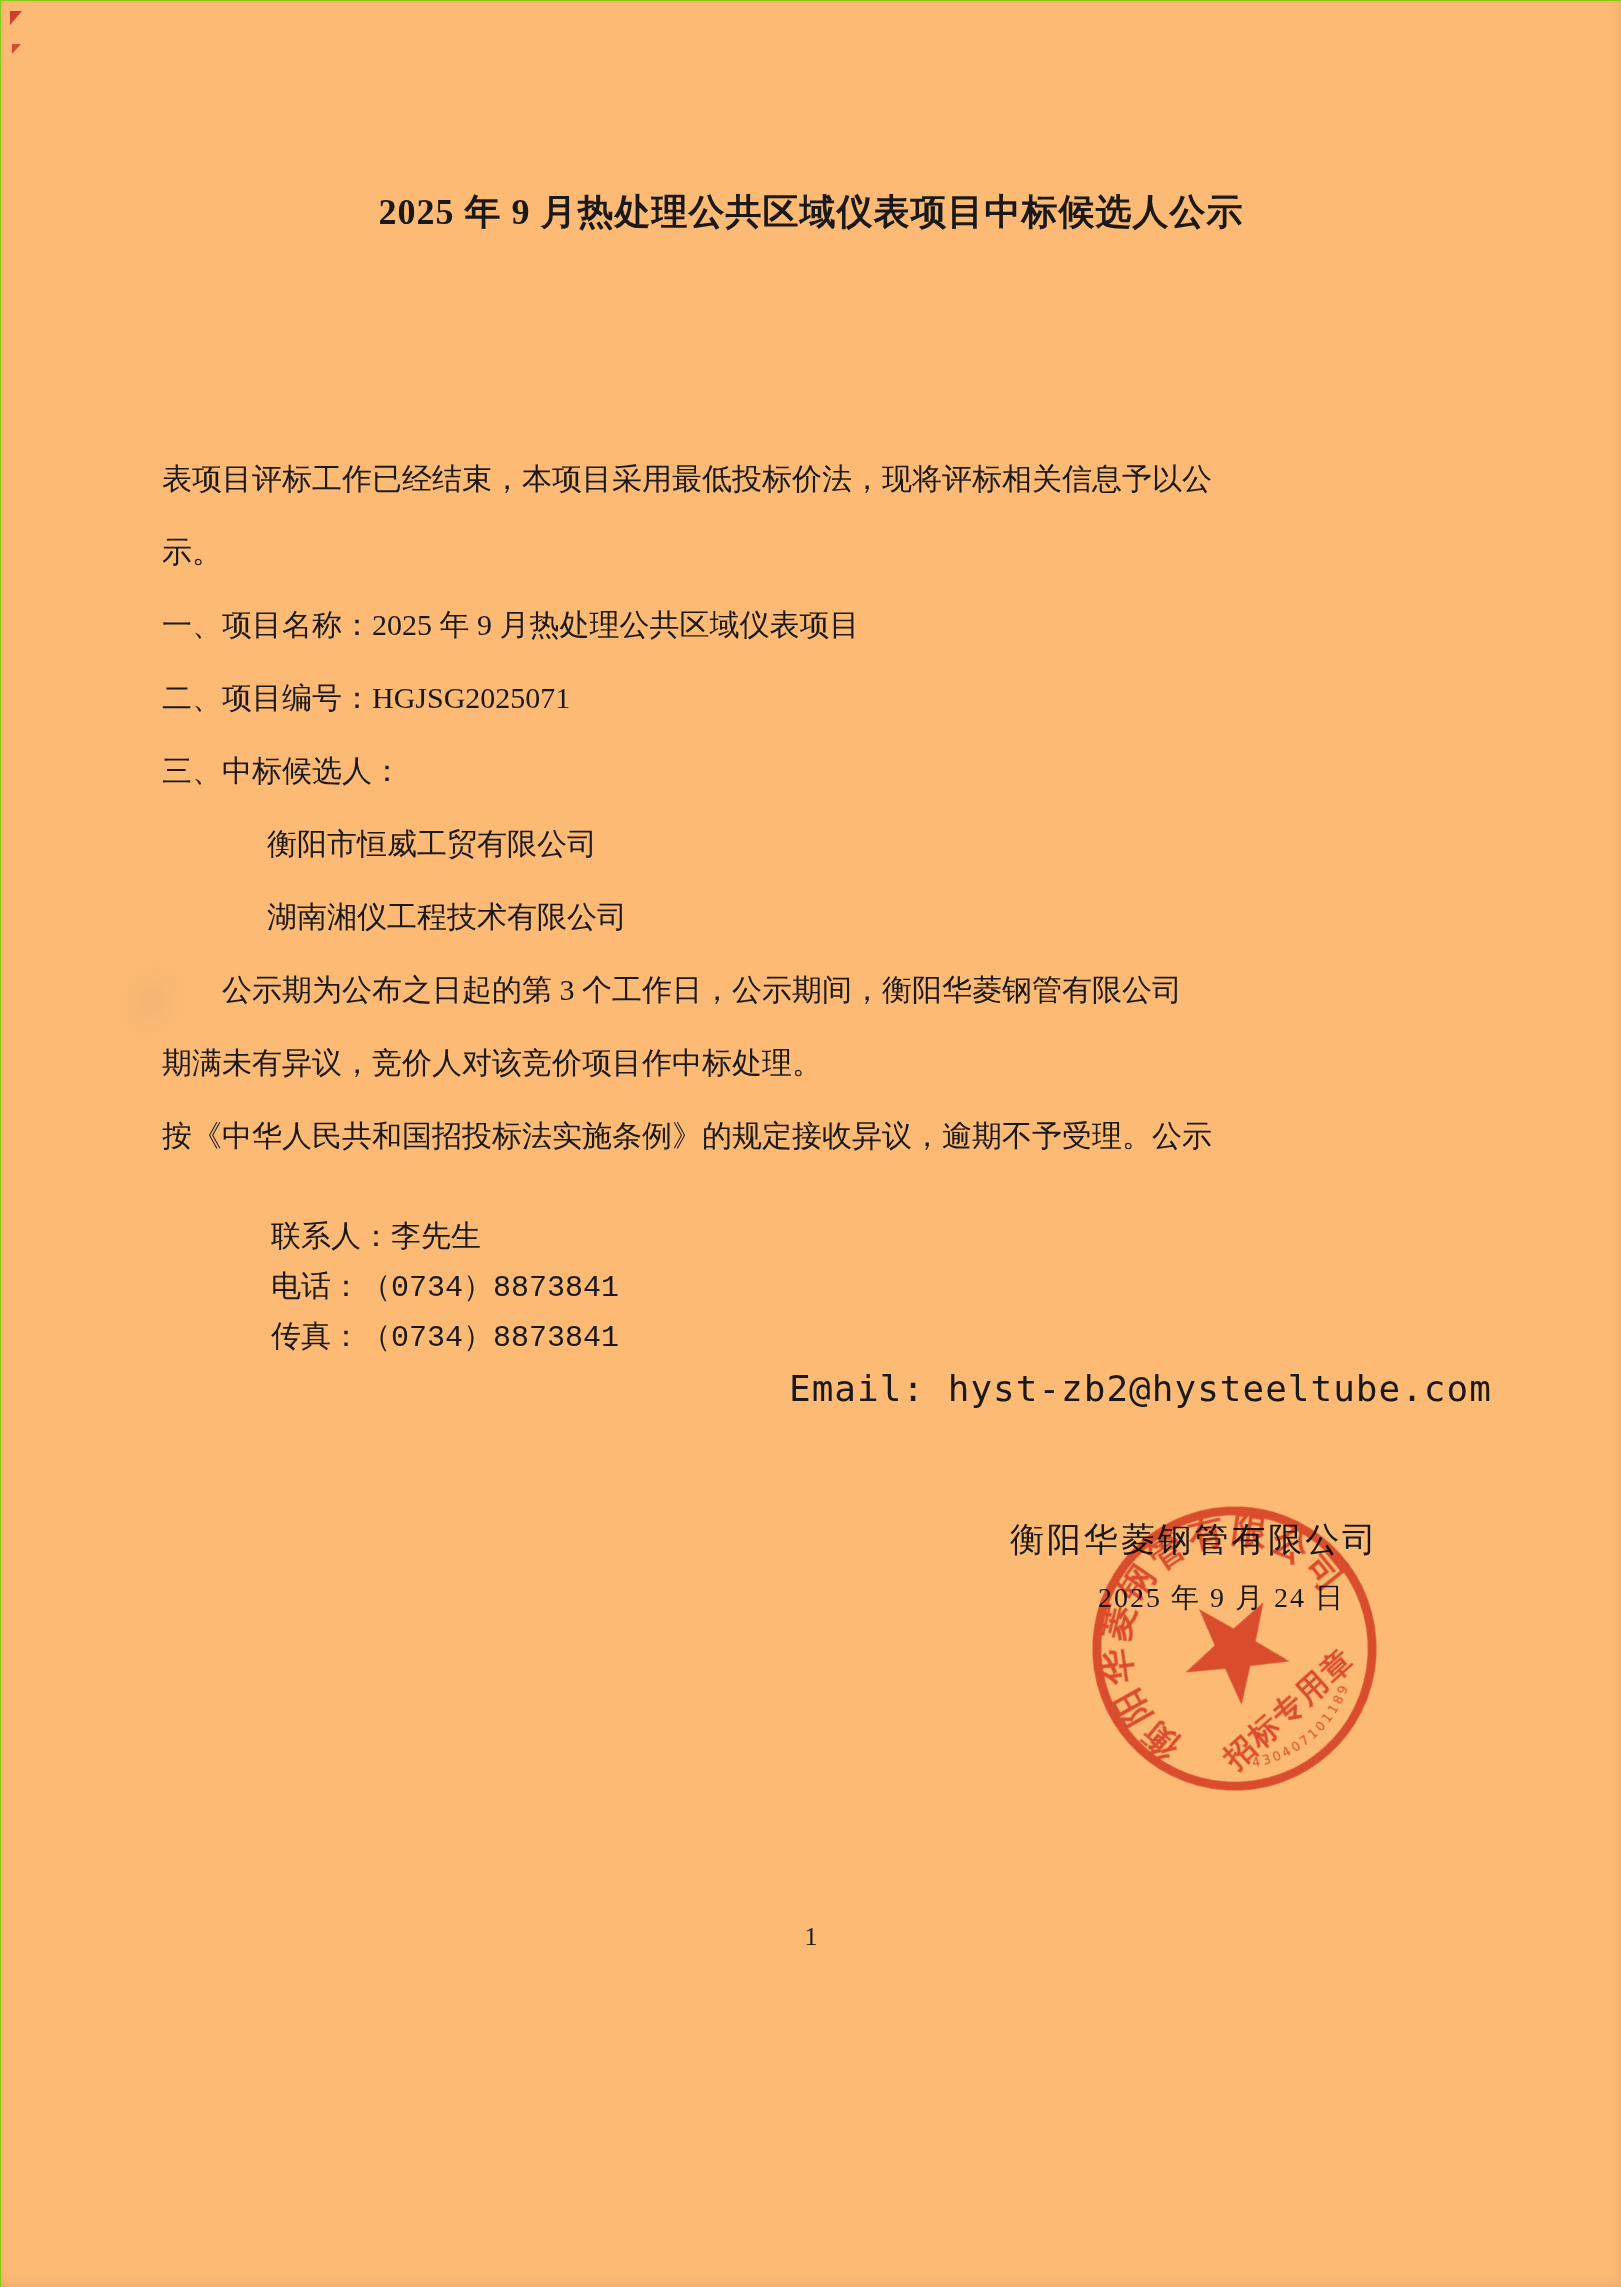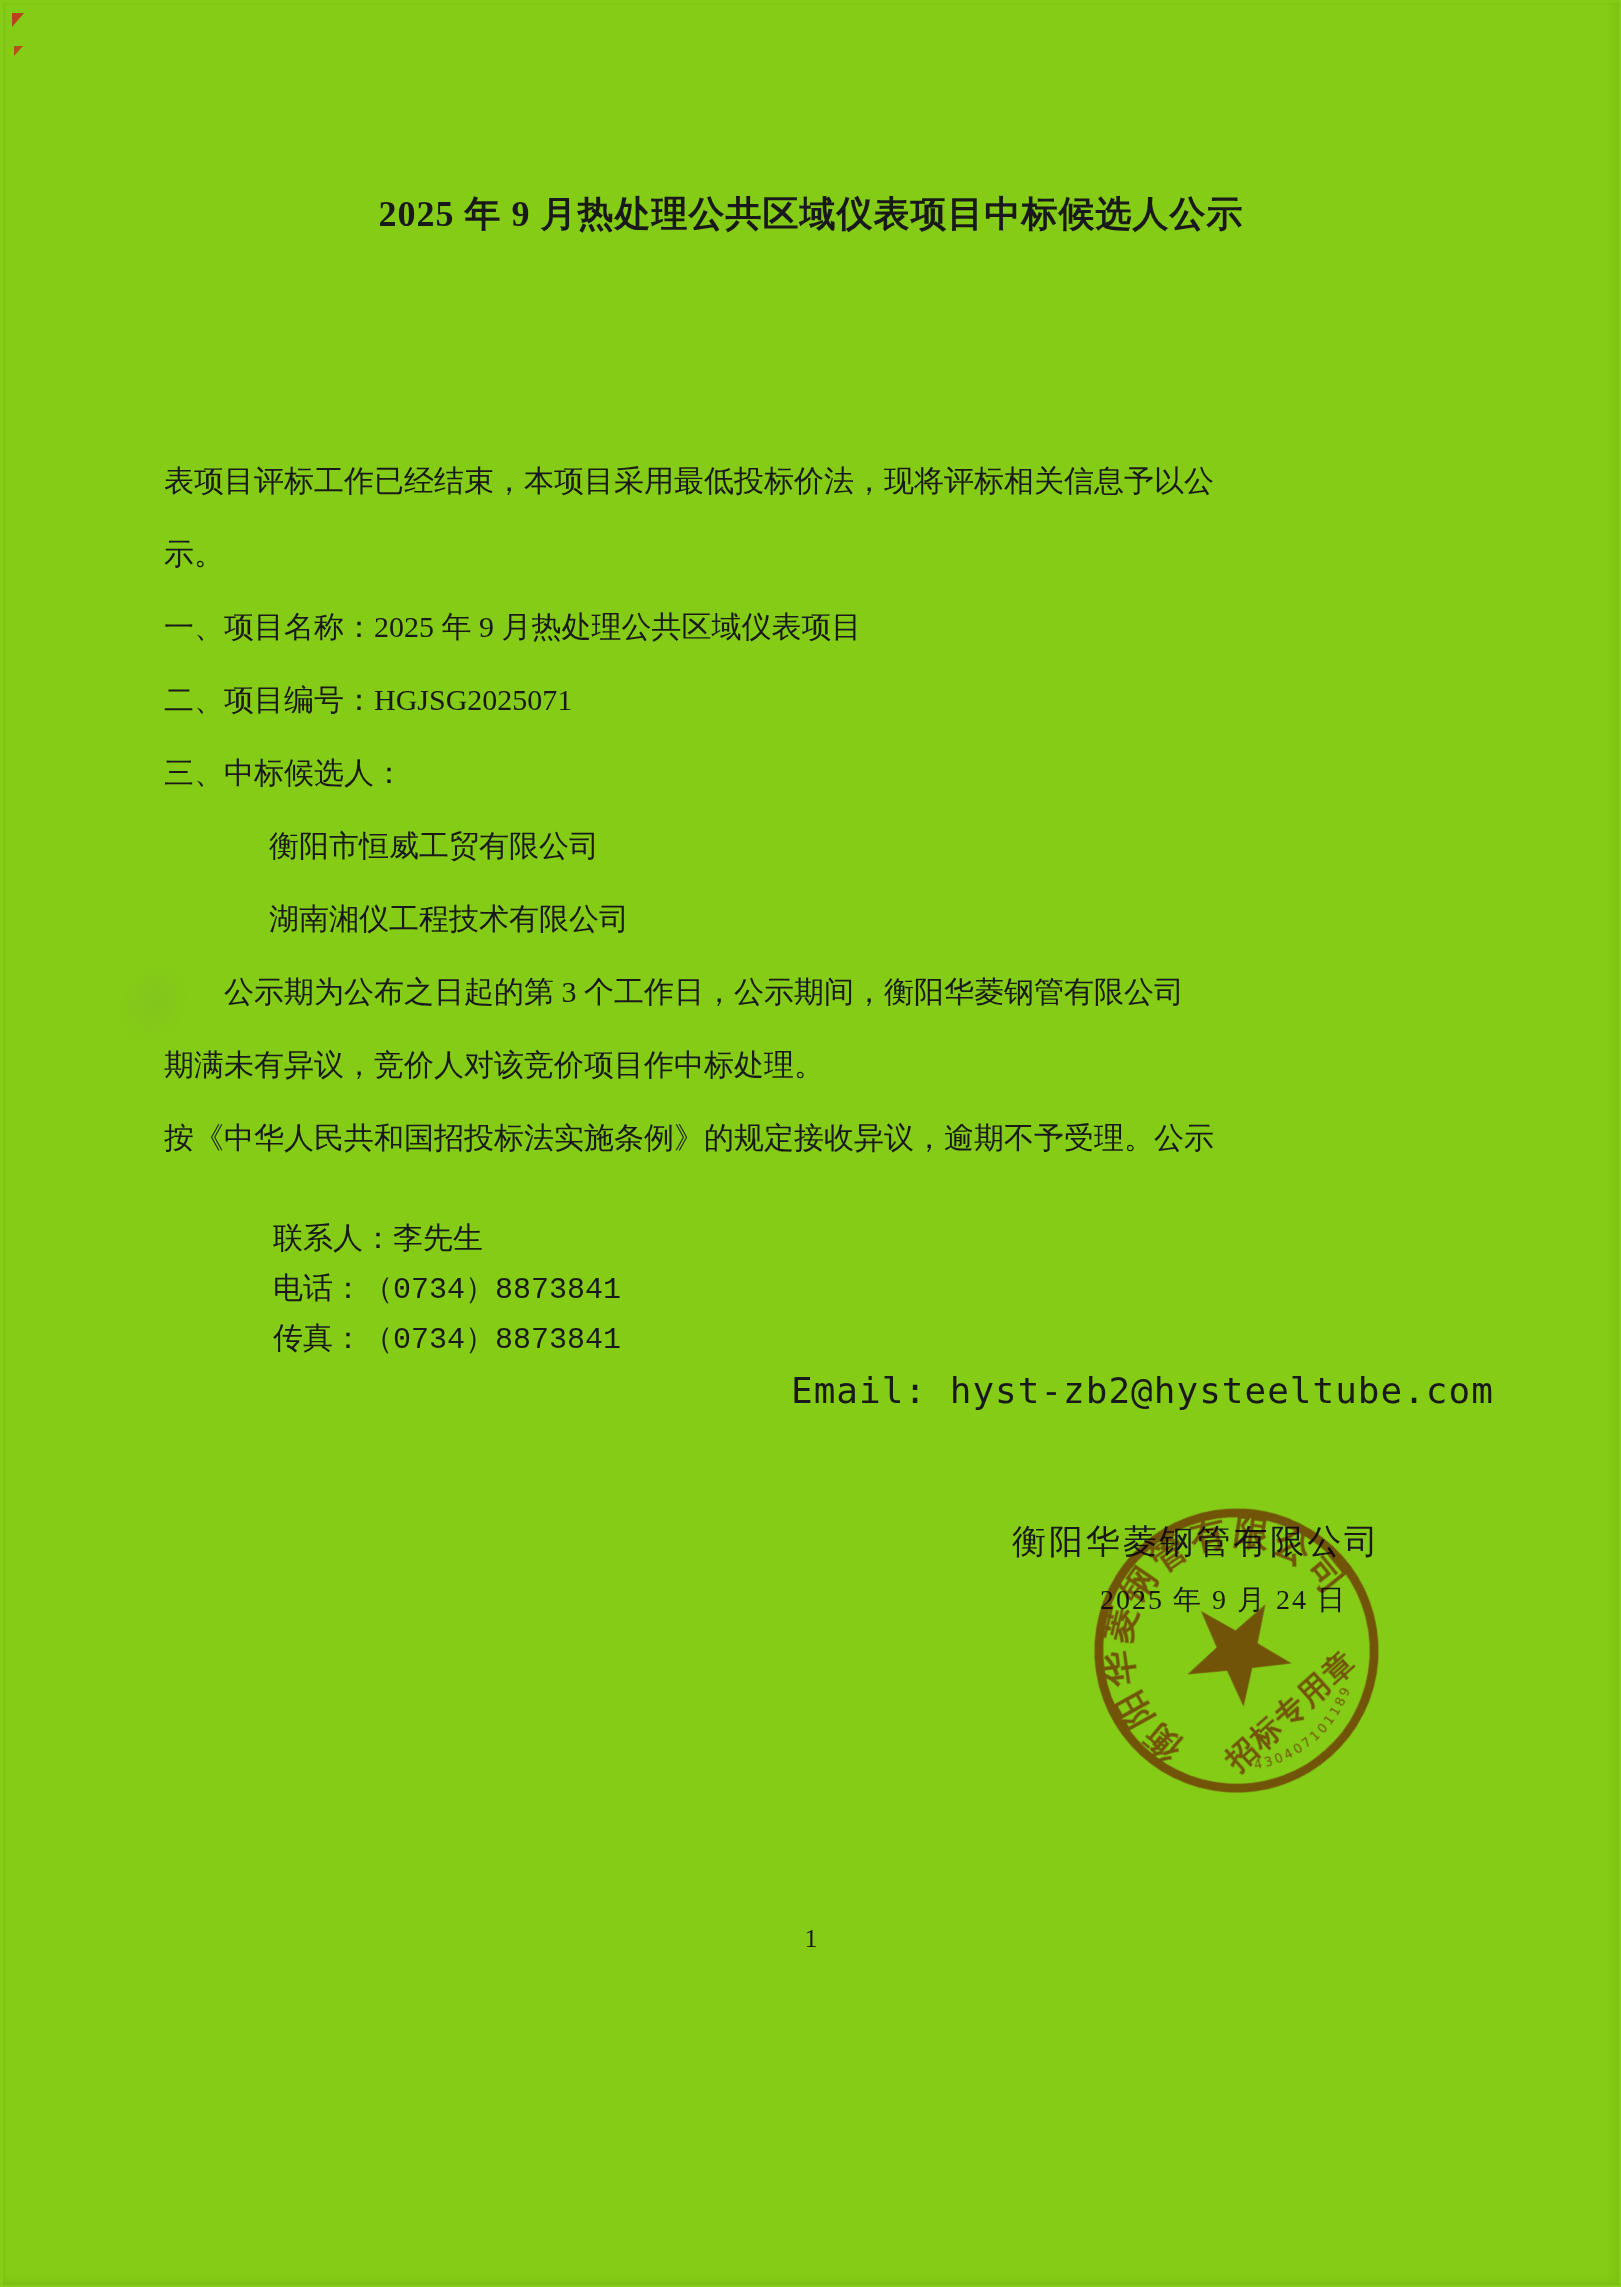--- a/index.html
+++ b/index.html
@@ -1,20 +1,20 @@
 <!DOCTYPE html>
 <html><head>
 <meta charset="utf-8">
 <style>
   html,body { margin:0; padding:0; background:#ffffff; }
   .page {
     position:relative;
     width:1622px; height:2288px;
-    background:#84cc16;
-    border:3px solid #84cc16;
+    background:#fdba74;
+    border:1px solid #84cc16;
     box-sizing:border-box;
     overflow:hidden;
     font-family:"Liberation Serif","DejaVu Serif",serif;
     color:#191919;
   }
   .page::after {
     content:""; position:absolute; inset:0; pointer-events:none;
     box-shadow: inset -3.9px -4.9px 9.8px rgba(0,0,0,0.05), inset 2px 0 3.9px rgba(0,0,0,0.04);
   }
   .corner-mark { position:absolute; width:0; height:0; }

